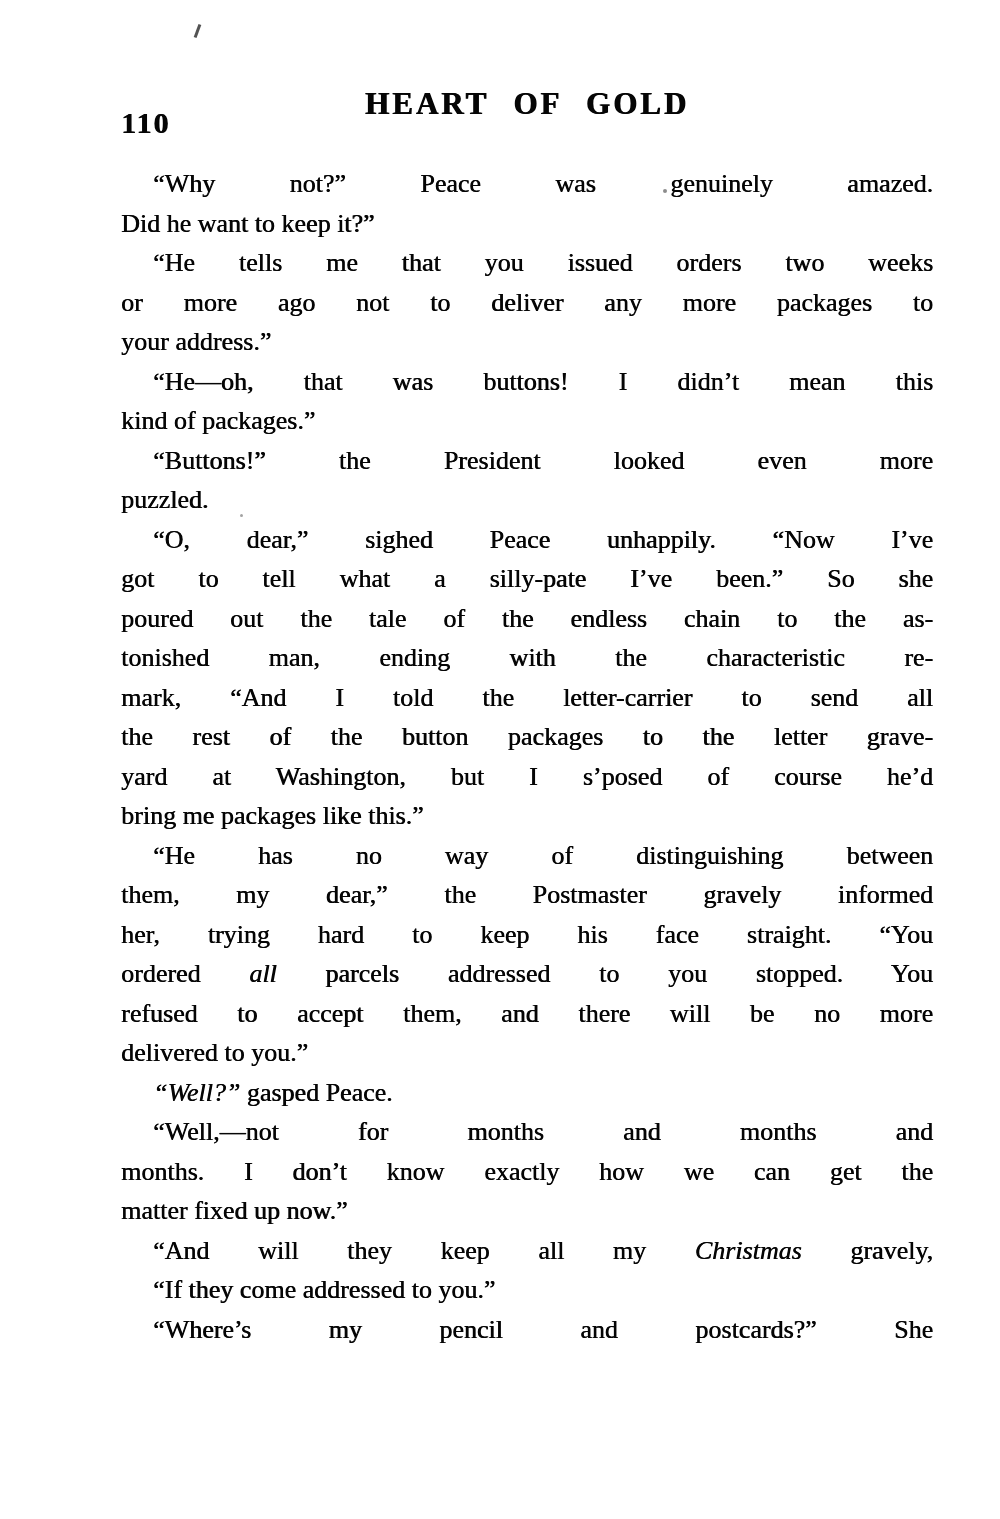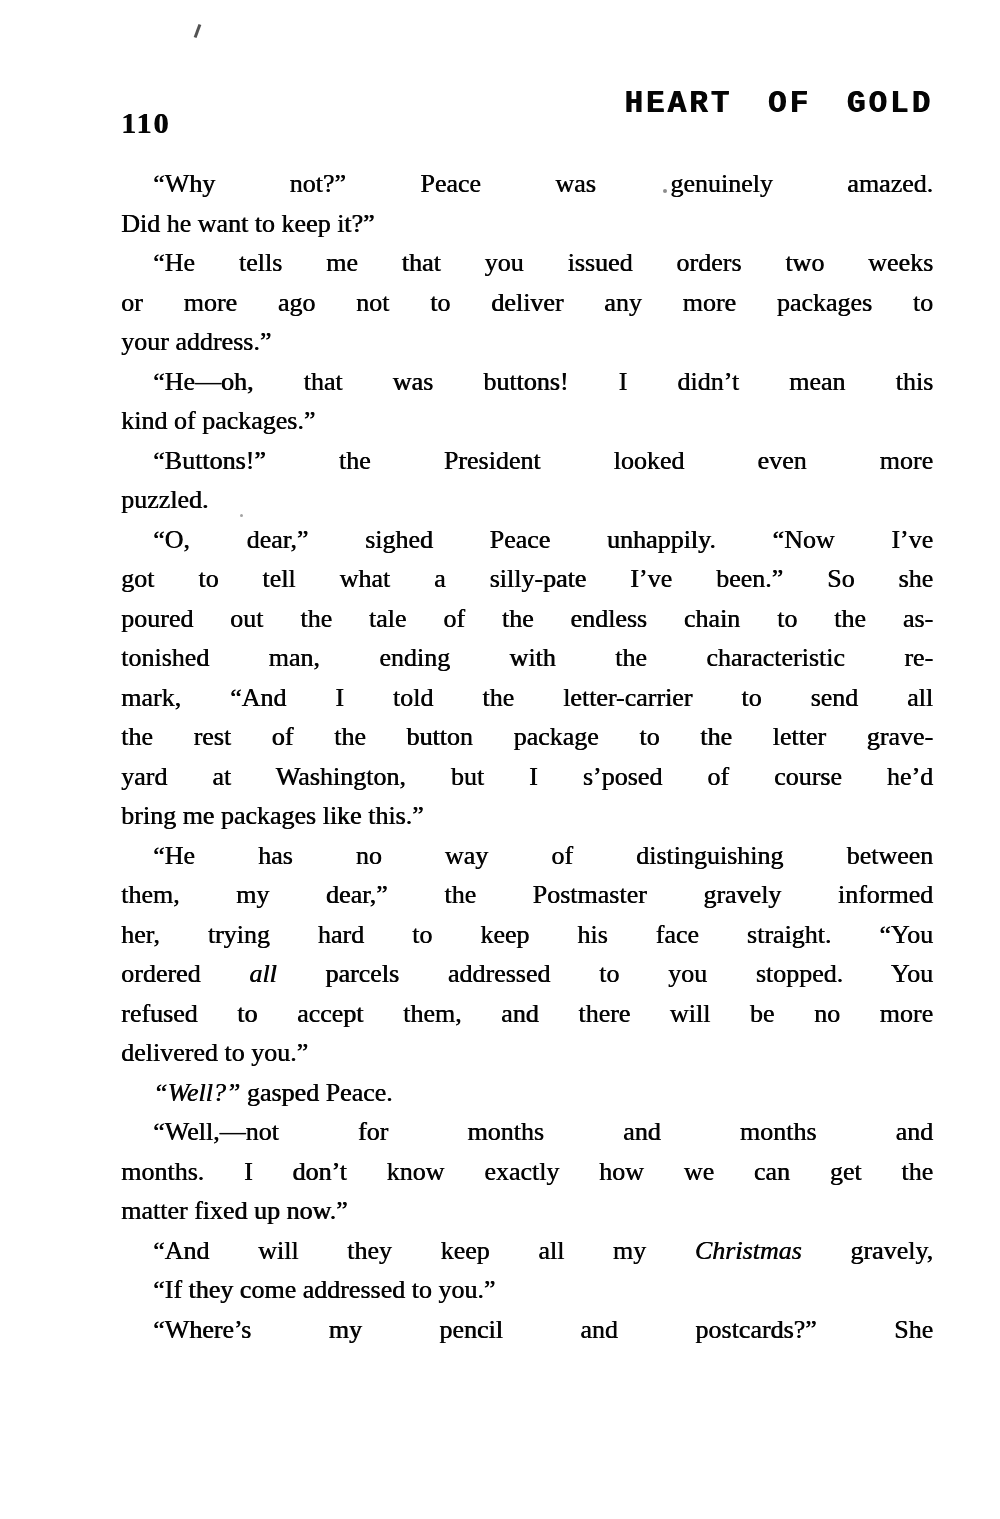--- a/index.html
+++ b/index.html
@@ -26,27 +26,26 @@
   .pagenum {
     position: absolute;
     left: 0;
     top: 20px;
     font-size: 30px;
     font-weight: bold;
     letter-spacing: 2px;
     text-shadow: 0.6px 0 0 currentColor;
   }
   .title {
-    text-align: right;
+    text-align: center;
     font-size: 31px;
     font-weight: bold;
     letter-spacing: 3px;
     word-spacing: 14px;
     text-shadow: 0.8px 0 0 currentColor;
-    font-family: Liberation Mono, monospace;
   }
   .body-text {
     position: absolute;
     top: 164px;
     left: 121px;
     width: 812px;
   }
   .paragraph { margin: 0; }
   .line {
     font-size: 26px;
@@ -116,21 +115,21 @@
       <div class="paragraph">
         <div class="line first"><span>“Buttons!”  the  President  looked  even  more</span></div>
         <div class="line last"><span>puzzled.</span></div>
       </div>
       <div class="paragraph">
         <div class="line first"><span>“O, dear,” sighed Peace unhappily.  “Now I’ve</span></div>
         <div class="line"><span>got to tell what a silly-pate I’ve been.”  So she</span></div>
         <div class="line"><span>poured out the tale of the endless chain to the as-</span></div>
         <div class="line"><span>tonished man, ending with the characteristic re-</span></div>
         <div class="line"><span>mark, “And I told the letter-carrier to send all</span></div>
-        <div class="line"><span>the rest of the button package to the letter grave-</span></div>
+        <div class="line"><span>the rest of the button packages to the letter grave-</span></div>
         <div class="line"><span>yard at Washington, but I s’posed of course he’d</span></div>
         <div class="line last"><span>bring me packages like this.”</span></div>
       </div>
       <div class="paragraph">
         <div class="line first"><span>“He  has  no  way  of  distinguishing  between</span></div>
         <div class="line"><span>them, my dear,” the Postmaster gravely informed</span></div>
         <div class="line"><span>her, trying hard to keep his face straight.  “You</span></div>
         <div class="line"><span>ordered </span><span class="italic">all</span><span> parcels addressed to you stopped.  You</span></div>
         <div class="line"><span>refused to accept them, and there will be no more</span></div>
         <div class="line last"><span>delivered to you.”</span></div>

